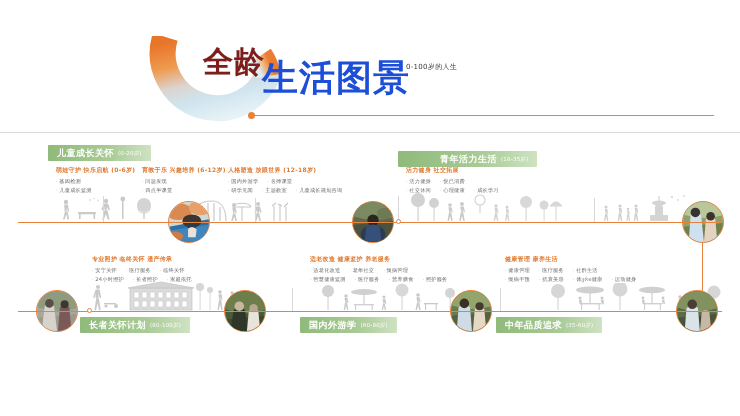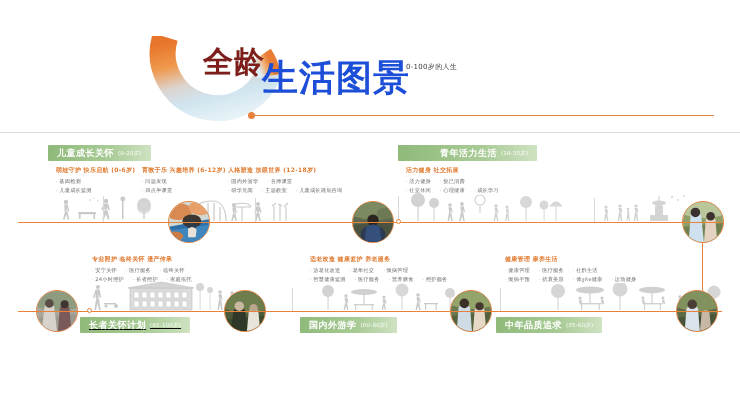--- a/index.html
+++ b/index.html
@@ -149,21 +149,21 @@
     <div class="header-rule-dot"></div>
     <div class="header-rule"></div>
   </div>
   <div class="header-divider"></div>
 
   <div class="chip" style="left:48px; top:145px;">
     <span class="chip-title">儿童成长关怀</span>
     <span class="chip-range">(0-20岁)</span>
   </div>
 
-  <div class="chip" style="left:398px; top:145px;padding-left:42px;">
+  <div class="chip" style="left:398px; top:151px;padding-left:42px;">
     <span class="chip-title">青年活力生活</span>
     <span class="chip-range">(18-35岁)</span>
   </div>
 
   <div class="grp" style="left:56px; top:166px;">
     <div class="grp-head">萌娃守护 快乐启航 (0-6岁)</div>
     <div class="grp-row">
       <span class="grp-item">基因检测</span>
     </div>
     <div class="grp-row">
@@ -622,21 +622,21 @@
       <circle cx="16" cy="14" r="5" fill="#4a3e34"></circle>
       <path d="M26,22 q4,-4 8,0 l2,20 h-12z" fill="#c6b8a4"></path>
     </svg>
   </div>
 
   <div class="rail rail-bottom"></div>
   <div class="rail-node" style="left:87px; top:308px;"></div>
   <div class="tick" style="left:292px; top:288px; height:23px;"></div>
   <div class="tick" style="left:500px; top:288px; height:23px;"></div>
 
-  <div class="chip" style="left:80px; top:317px;text-decoration:underline;">
+  <div class="chip" style="left:80px; top:317px;">
     <span class="chip-title">长者关怀计划</span>
     <span class="chip-range">(80-100岁)</span>
   </div>
 
   <div class="chip" style="left:300px; top:317px;">
     <span class="chip-title">国内外游学</span>
     <span class="chip-range">(60-80岁)</span>
   </div>
 
   <div class="chip" style="left:496px; top:317px;">

